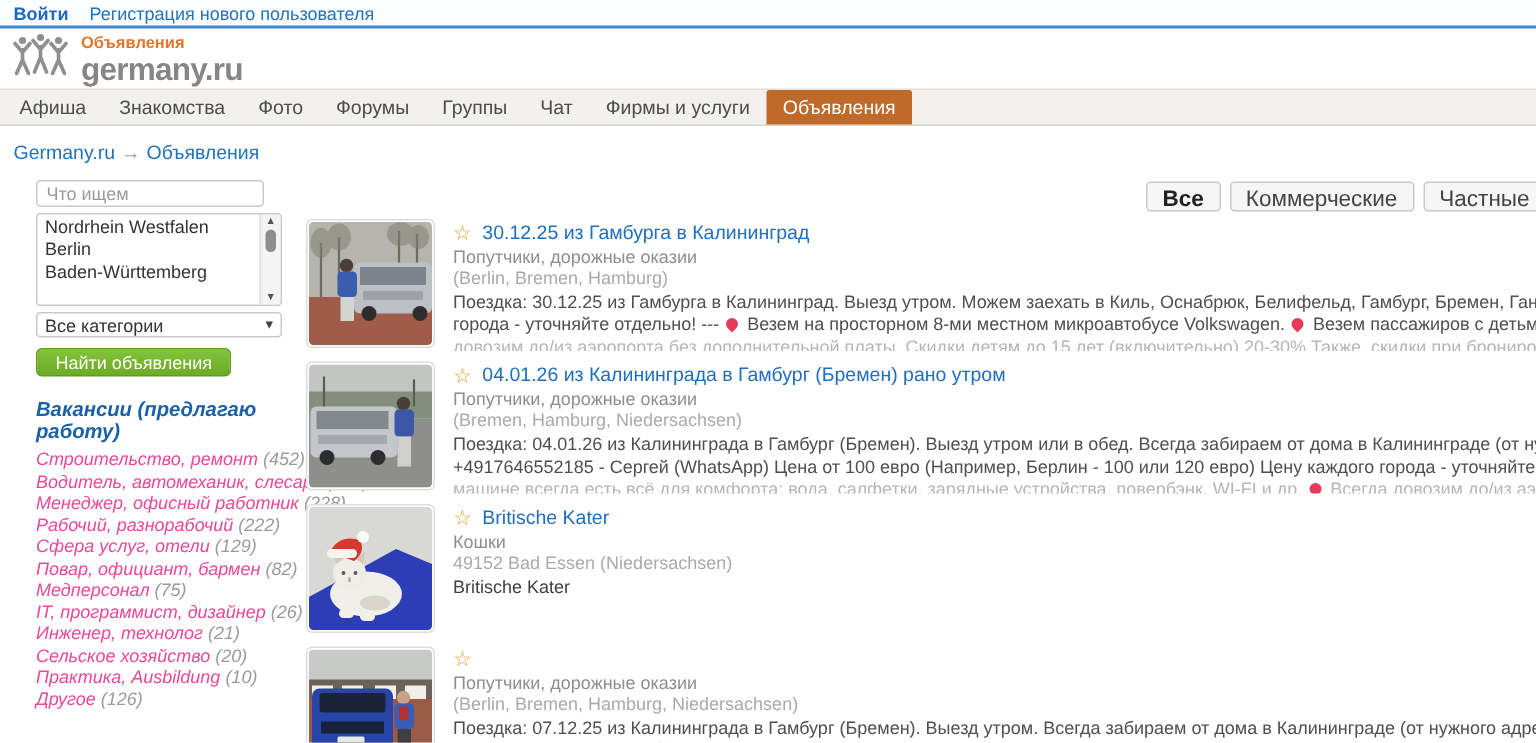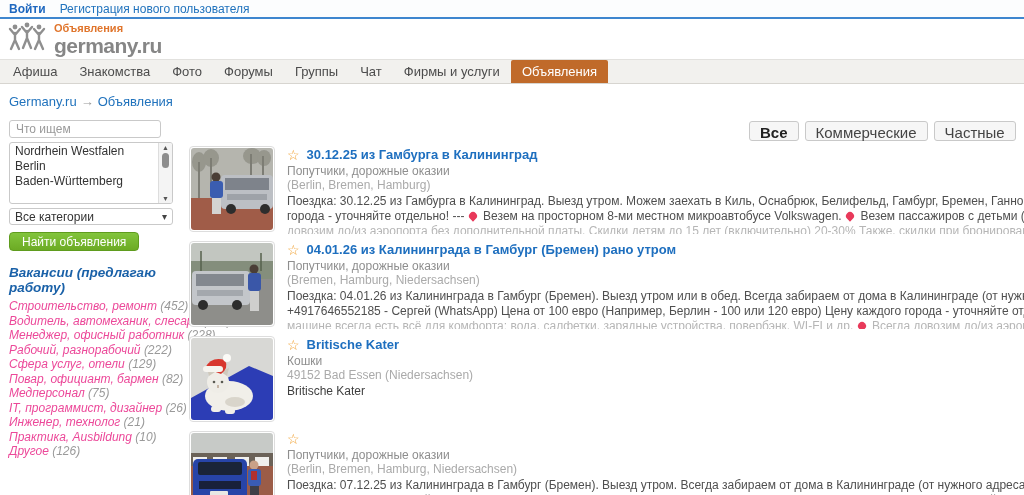--- a/index.html
+++ b/index.html
@@ -26,21 +26,21 @@
     color:#4c4c4c; cursor:pointer; }
   .nav-item.active { background:#c06a2a; color:#fff; border-radius:2px 2px 0 0; }
 
   
   .breadcrumb { padding:10px 9px 9px; font-size:13px; }
   .breadcrumb a { color:#2173bd; text-decoration:none; cursor:pointer; }
   .breadcrumb .sep { color:#999; padding:0 4px; }
 
   
   .content { display:flex; padding:0 9px; gap:16px; align-items:flex-start; }
-  .sidebar { width:164px; flex:none; }
+  .sidebar { width:164px; flex:none;margin-left:15px; }
   .main { width:1310px; flex:none; position:relative; }
 
   
   .search-input { width:152px; height:18px; border:1px solid #c9c9c9; border-radius:3px;
     padding:0 6px; font-size:12px; font-family:inherit; color:#333; display:block; margin:2px 0 4px; }
   .search-input::placeholder { color:#9a9a9a; }
   .listbox { border:1px solid #c9c9c9; border-radius:3px; height:62px; background:#fff;
     position:relative; overflow:hidden; margin-bottom:4px; }
   .listbox-items { padding:1px 0; }
   .listbox-item { font-size:12px; line-height:15px; padding:0 5px; white-space:nowrap; cursor:pointer; }
@@ -75,21 +75,21 @@
 
   
   .ads { margin-top:2px; }
   .ad { display:flex; gap:12px; margin-bottom:7px; height:88px; }
   .ad-photo { width:86px; height:86px; flex:none; border:1px solid #ddd; border-radius:4px;
     padding:1px; background:#fff; cursor:pointer; }
   .ad-photo svg { display:block; border-radius:3px; }
   .ad-body { flex:1; min-width:0; overflow:hidden; padding-top:1px; }
   .ad-title-row { display:flex; align-items:center; gap:7px; margin-bottom:2px; }
   .star { color:#f09f2e; font-size:14px; line-height:14px; cursor:pointer; }
-  .ad-title { font-size:13px; font-weight:bold; color:#1e6fbf; text-decoration:none;
+  .ad-title { font-size:13px; font-weight:normal; color:#1e6fbf; text-decoration:none;
     white-space:nowrap; cursor:pointer; }
   .ad-cat { font-size:12px; color:#8e8e8e; line-height:14px; }
   .ad-loc { font-size:12px; color:#aaa; line-height:14px; margin-bottom:2px; }
   .desc-line { font-size:12px; color:#4f4f4f; line-height:15px; white-space:nowrap; overflow:hidden; }
   .desc-line.faded { color:#b6b6b6; }
   .desc-line.dark { color:#3f3f3f; }
   .pin { display:inline-block; width:8px; height:8px; background:#e8395a;
     border-radius:50% 50% 50% 0; transform:rotate(-45deg); margin:0 3px 0 1px; }
 </style>
 </head>
@@ -165,20 +165,21 @@
       <div class="cat-title">Вакансии (предлагаю работу)</div>
       <div class="cat-item"><a>Строительство, ремонт</a> <span class="cat-count">(452)</span></div>
       <div class="cat-item"><a>Водитель, автомеханик, слесарь</a> <span class="cat-count">(379)</span></div>
       <div class="cat-item"><a>Менеджер, офисный работник</a> <span class="cat-count">(228)</span></div>
       <div class="cat-item"><a>Рабочий, разнорабочий</a> <span class="cat-count">(222)</span></div>
       <div class="cat-item"><a>Сфера услуг, отели</a> <span class="cat-count">(129)</span></div>
       <div class="cat-item"><a>Повар, официант, бармен</a> <span class="cat-count">(82)</span></div>
       <div class="cat-item"><a>Медперсонал</a> <span class="cat-count">(75)</span></div>
       <div class="cat-item"><a>IT, программист, дизайнер</a> <span class="cat-count">(26)</span></div>
       <div class="cat-item"><a>Инженер, технолог</a> <span class="cat-count">(21)</span></div>
+      <div class="cat-item"><a>Сельское хозяйство</a> <span class="cat-count">(20)</span></div>
       <div class="cat-item"><a>Практика, Ausbildung</a> <span class="cat-count">(10)</span></div>
       <div class="cat-item"><a>Другое</a> <span class="cat-count">(126)</span></div>
     </div>
 
   </div>
 
   <div class="main">
 
     <div class="type-filters">
       <button class="tf-btn active">Все</button>

